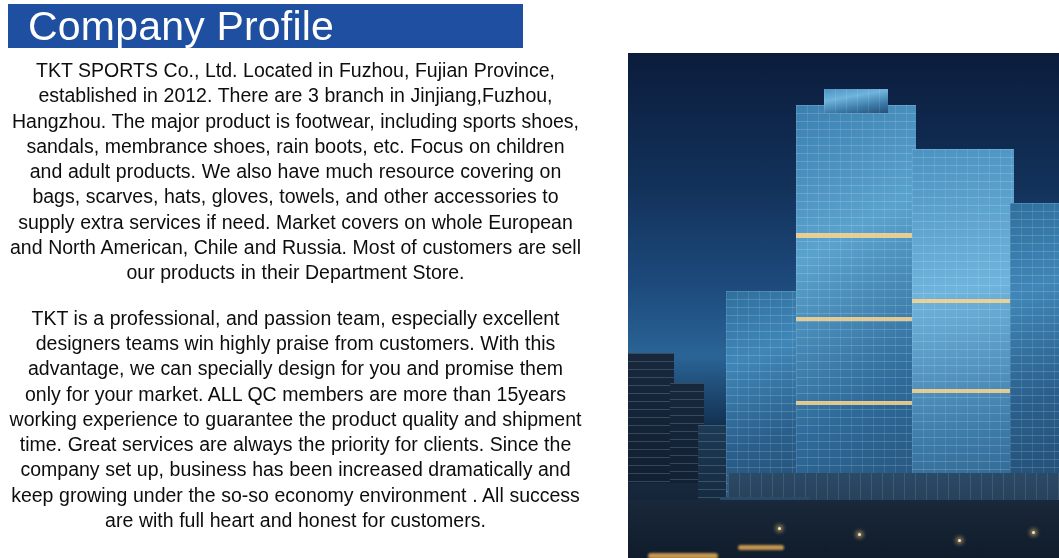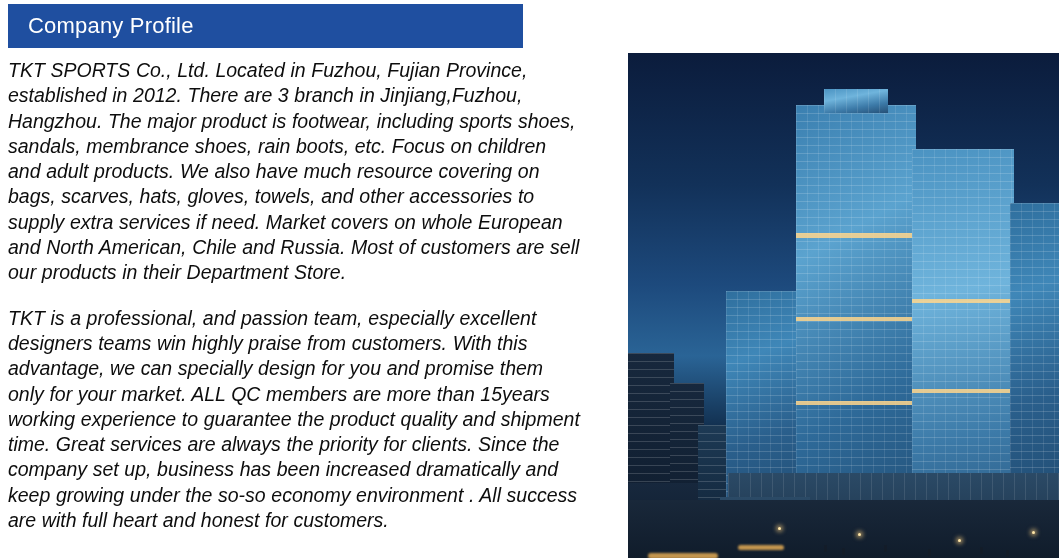--- a/index.html
+++ b/index.html
@@ -29,44 +29,43 @@
     left: 8px;
     top: 4px;
     width: 515px;
     height: 44px;
     background: #1F4FA0;
   }
   #title-text {
     position: absolute;
     left: 20px;
     top: 5px;
-    font-size: 22px;
+    font-size: 41px;
     line-height: 34px;
     color: #ffffff;
     font-weight: normal;
     letter-spacing: 0.2px;
     white-space: nowrap;
   }
 
   
   #text-column {
     position: absolute;
     left: 8px;
     top: 58px;
     width: 575px;
     color: #0d0d0d;
     font-size: 19.5px;
     line-height: 25.3px;
   }
   .para {
     margin: 0;
     padding: 0;
-    text-align: left;
+    text-align: center;
     word-spacing: 0.2px;
-    font-style: italic;
   }
   .para + .para {
     margin-top: 20px;
   }
 
   
   #photo-frame {
     position: absolute;
     left: 628px;
     top: 53px;

